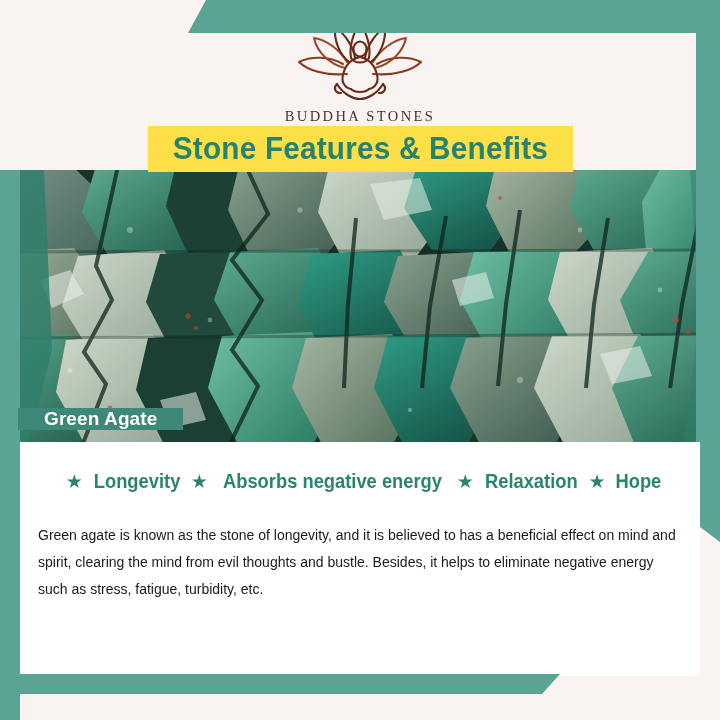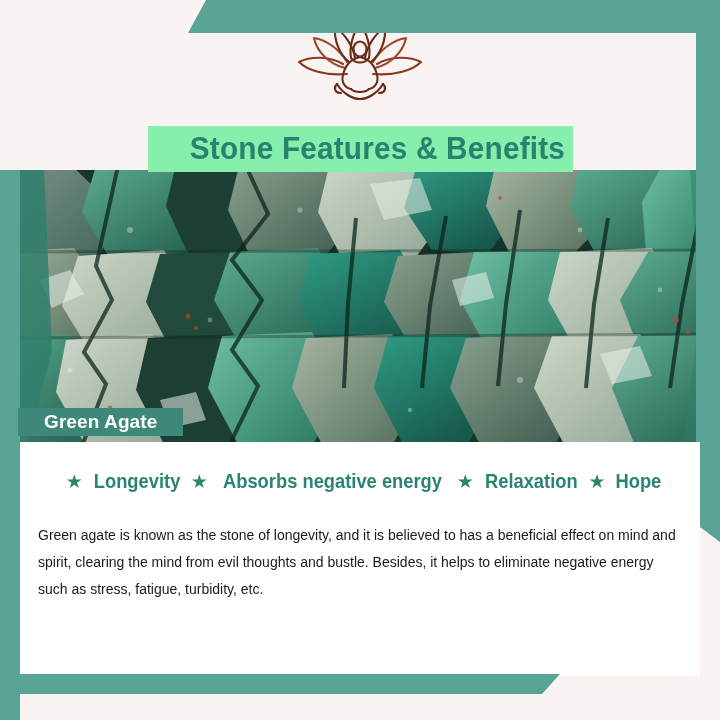--- a/index.html
+++ b/index.html
@@ -95,25 +95,25 @@
     color: #4a332c;
     text-align: center;
   }
 
   .title-plate {
     position: absolute;
     left: 148px;
     top: 126px;
     width: 425px;
     height: 46px;
-    background: #86efac;
+    background: #fde047;
     z-index: 5;
     display: flex;
     align-items: center;
-    justify-content: flex-end;
+    justify-content: center;
   }
   .title-text {
     font-family: "Liberation Sans Narrow", "Liberation Sans", sans-serif;
     font-weight: 700;
     font-size: 31px;
     color: #27836f;
     letter-spacing: 0.2px;
     transform: scaleX(0.96);
     white-space: nowrap;
   }
@@ -128,21 +128,21 @@
     overflow: hidden;
     background: #2f6155;
     z-index: 2;
   }
   .photo svg { display: block; }
 
   .photo-caption {
     position: absolute;
     left: 18px;
     top: 408px;
-    height: 28px;
+    height: 22px;
     padding: 0 26px 0 26px;
     display: flex;
     align-items: center;
     background: #3d8879;
     z-index: 7;
   }
   .photo-caption .cap-text {
     font-family: "Liberation Sans", sans-serif;
     font-weight: 700;
     font-size: 19px;
@@ -243,20 +243,21 @@
           <path d="M75 39 C 66 41, 60 48, 58 57 C 56 64, 60 70, 66 71" stroke="#6e2a19"></path>
           <path d="M75 39 C 84 41, 90 48, 92 57 C 94 64, 90 70, 84 71" stroke="#6e2a19"></path>
 
           <path d="M52 66 C 58 76, 68 81, 75 81 C 82 81, 92 76, 98 66" stroke="#6e2a19"></path>
           <path d="M52 66 C 48 70, 50 75, 56 75" stroke="#6e2a19"></path>
           <path d="M98 66 C 102 70, 100 75, 94 75" stroke="#6e2a19"></path>
 
           <path d="M66 71 C 70 75, 80 75, 84 71" stroke="#6e2a19"></path>
         </g>
       </svg>
+      <span class="logo-word">BUDDHA STONES</span>
     </div>
   </div>
 
   <div class="title-plate">
     <span class="title-text">Stone Features &amp; Benefits</span>
   </div>
 
   <div class="photo">
     <svg width="720" height="272" viewBox="0 0 720 272" preserveAspectRatio="none">
       <defs>

